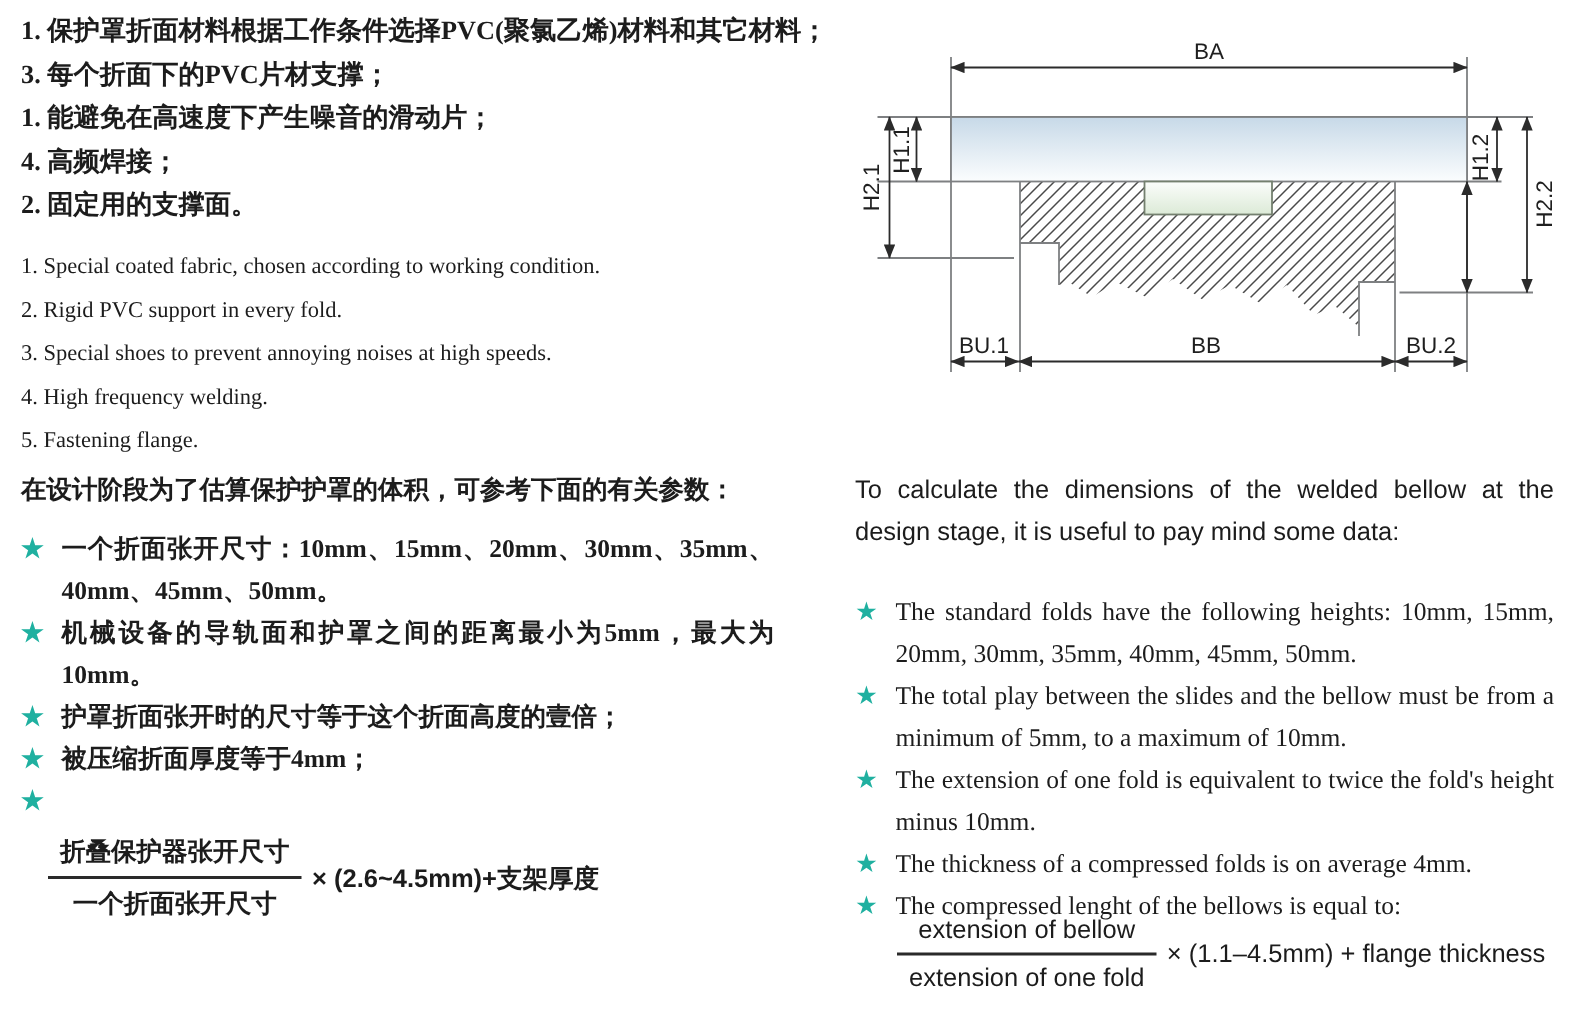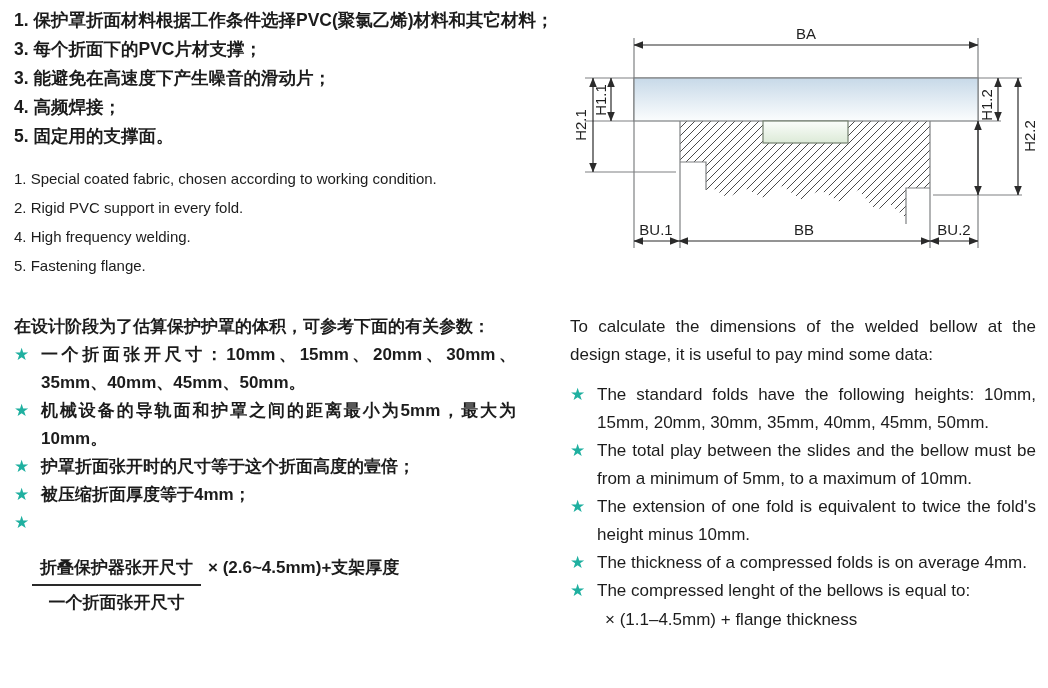--- a/index.html
+++ b/index.html
@@ -1,61 +1,62 @@
 <!DOCTYPE html>
 <html><head>
 <meta charset="utf-8">
 <style>
   html,body{margin:0;padding:0;background:#ffffff;}
   body{
     position:relative;width:1048px;height:688px;overflow:hidden;
     font-family:"Liberation Sans","DejaVu Sans",sans-serif;
     color:#1c1c1c;-webkit-font-smoothing:antialiased;
   }
-  ul{margin:0;padding:0;list-style:none;}
+  ul{margin:0;padding:0;list-style:none;font-family:Liberation Serif, serif;}
   
   .cn-list{position:absolute;left:14px;top:6px;width:560px;
     font-size:17.5px;font-weight:bold;line-height:29px;}
   .en-list{position:absolute;left:14px;top:164px;width:560px;
     font-size:15px;line-height:29px;}
   
   .cn-params{position:absolute;left:14px;top:313px;width:502px;
     font-size:17px;font-weight:bold;line-height:28px;text-align:justify;}
-  .cn-params .intro{}
+  .cn-params .intro{margin-bottom:11px;}
   .en-params{position:absolute;left:570px;top:313px;width:466px;
     font-size:17px;line-height:28px;text-align:justify;}
-  .en-params .intro{margin-bottom:12px;}
+  .en-params .intro{margin-bottom:25px;}
   .star-item{position:relative;padding-left:27px;}
   .star-item .star{position:absolute;left:0;top:0;color:#1fb0a0;}
   
-  .formula{position:absolute;display:flex;align-items:flex-start;font-size:17px;}
+  .formula{position:absolute;display:flex;align-items:center;font-size:17px;}
   .cn-formula{left:32px;top:556px;font-weight:bold;}
   .en-formula{left:598px;top:610px;}
   .frac{display:inline-block;text-align:center;}
   .frac .num{padding:0 8px 5px 8px;border-bottom:2px solid #2a2a2a;}
   .frac .den{padding:5px 8px 0 8px;}
   .formula .suffix{margin-left:7px;white-space:nowrap;}
   
   .diagram{position:absolute;left:572px;top:12px;}
   .dim-label{font-size:15px;fill:#1f1f1f;font-family:"Liberation Sans","DejaVu Sans",sans-serif;}
 </style>
 </head>
 <body>
 
 <ul class="cn-list">
   <li>1. 保护罩折面材料根据工作条件选择PVC(聚氯乙烯)材料和其它材料；</li>
   <li>3. 每个折面下的PVC片材支撑；</li>
-  <li>3. 能避免在高速度下产生噪音的滑动片；</li>
+  <li>1. 能避免在高速度下产生噪音的滑动片；</li>
   <li>4. 高频焊接；</li>
-  <li>5. 固定用的支撑面。</li>
+  <li>2. 固定用的支撑面。</li>
 </ul>
 
 <ul class="en-list">
   <li>1. Special coated fabric, chosen according to working condition.</li>
   <li>2. Rigid PVC support in every fold.</li>
+  <li>3. Special shoes to prevent annoying noises at high speeds.</li>
   <li>4. High frequency welding.</li>
   <li>5. Fastening flange.</li>
 </ul>
 
 <div class="cn-params">
   <div class="intro">在设计阶段为了估算保护护罩的体积，可参考下面的有关参数：</div>
   <ul>
     <li class="star-item">
       <span class="star">★</span>
       <span>一个折面张开尺寸：10mm、15mm、20mm、30mm、35mm、40mm、45mm、50mm。</span>
@@ -106,20 +107,24 @@
       <span>The thickness of a compressed folds is on average 4mm.</span>
     </li>
     <li class="star-item">
       <span class="star">★</span>
       <span>The compressed lenght of the bellows is equal to:</span>
     </li>
   </ul>
 </div>
 
 <div class="formula en-formula">
+  <div class="frac">
+    <div class="num">extension of bellow</div>
+    <div class="den">extension of one fold</div>
+  </div>
   <div class="suffix">× (1.1–4.5mm) + flange thickness</div>
 </div>
 
 <svg class="diagram" width="476" height="248" viewBox="0 0 476 248" xmlns="http://www.w3.org/2000/svg">
   <defs>
     <linearGradient id="barGrad" x1="0" y1="0" x2="0" y2="1">
       <stop offset="0" stop-color="#c7d9e8"></stop>
       <stop offset="0.55" stop-color="#e4edf4"></stop>
       <stop offset="1" stop-color="#fbfdfe"></stop>
     </linearGradient>

